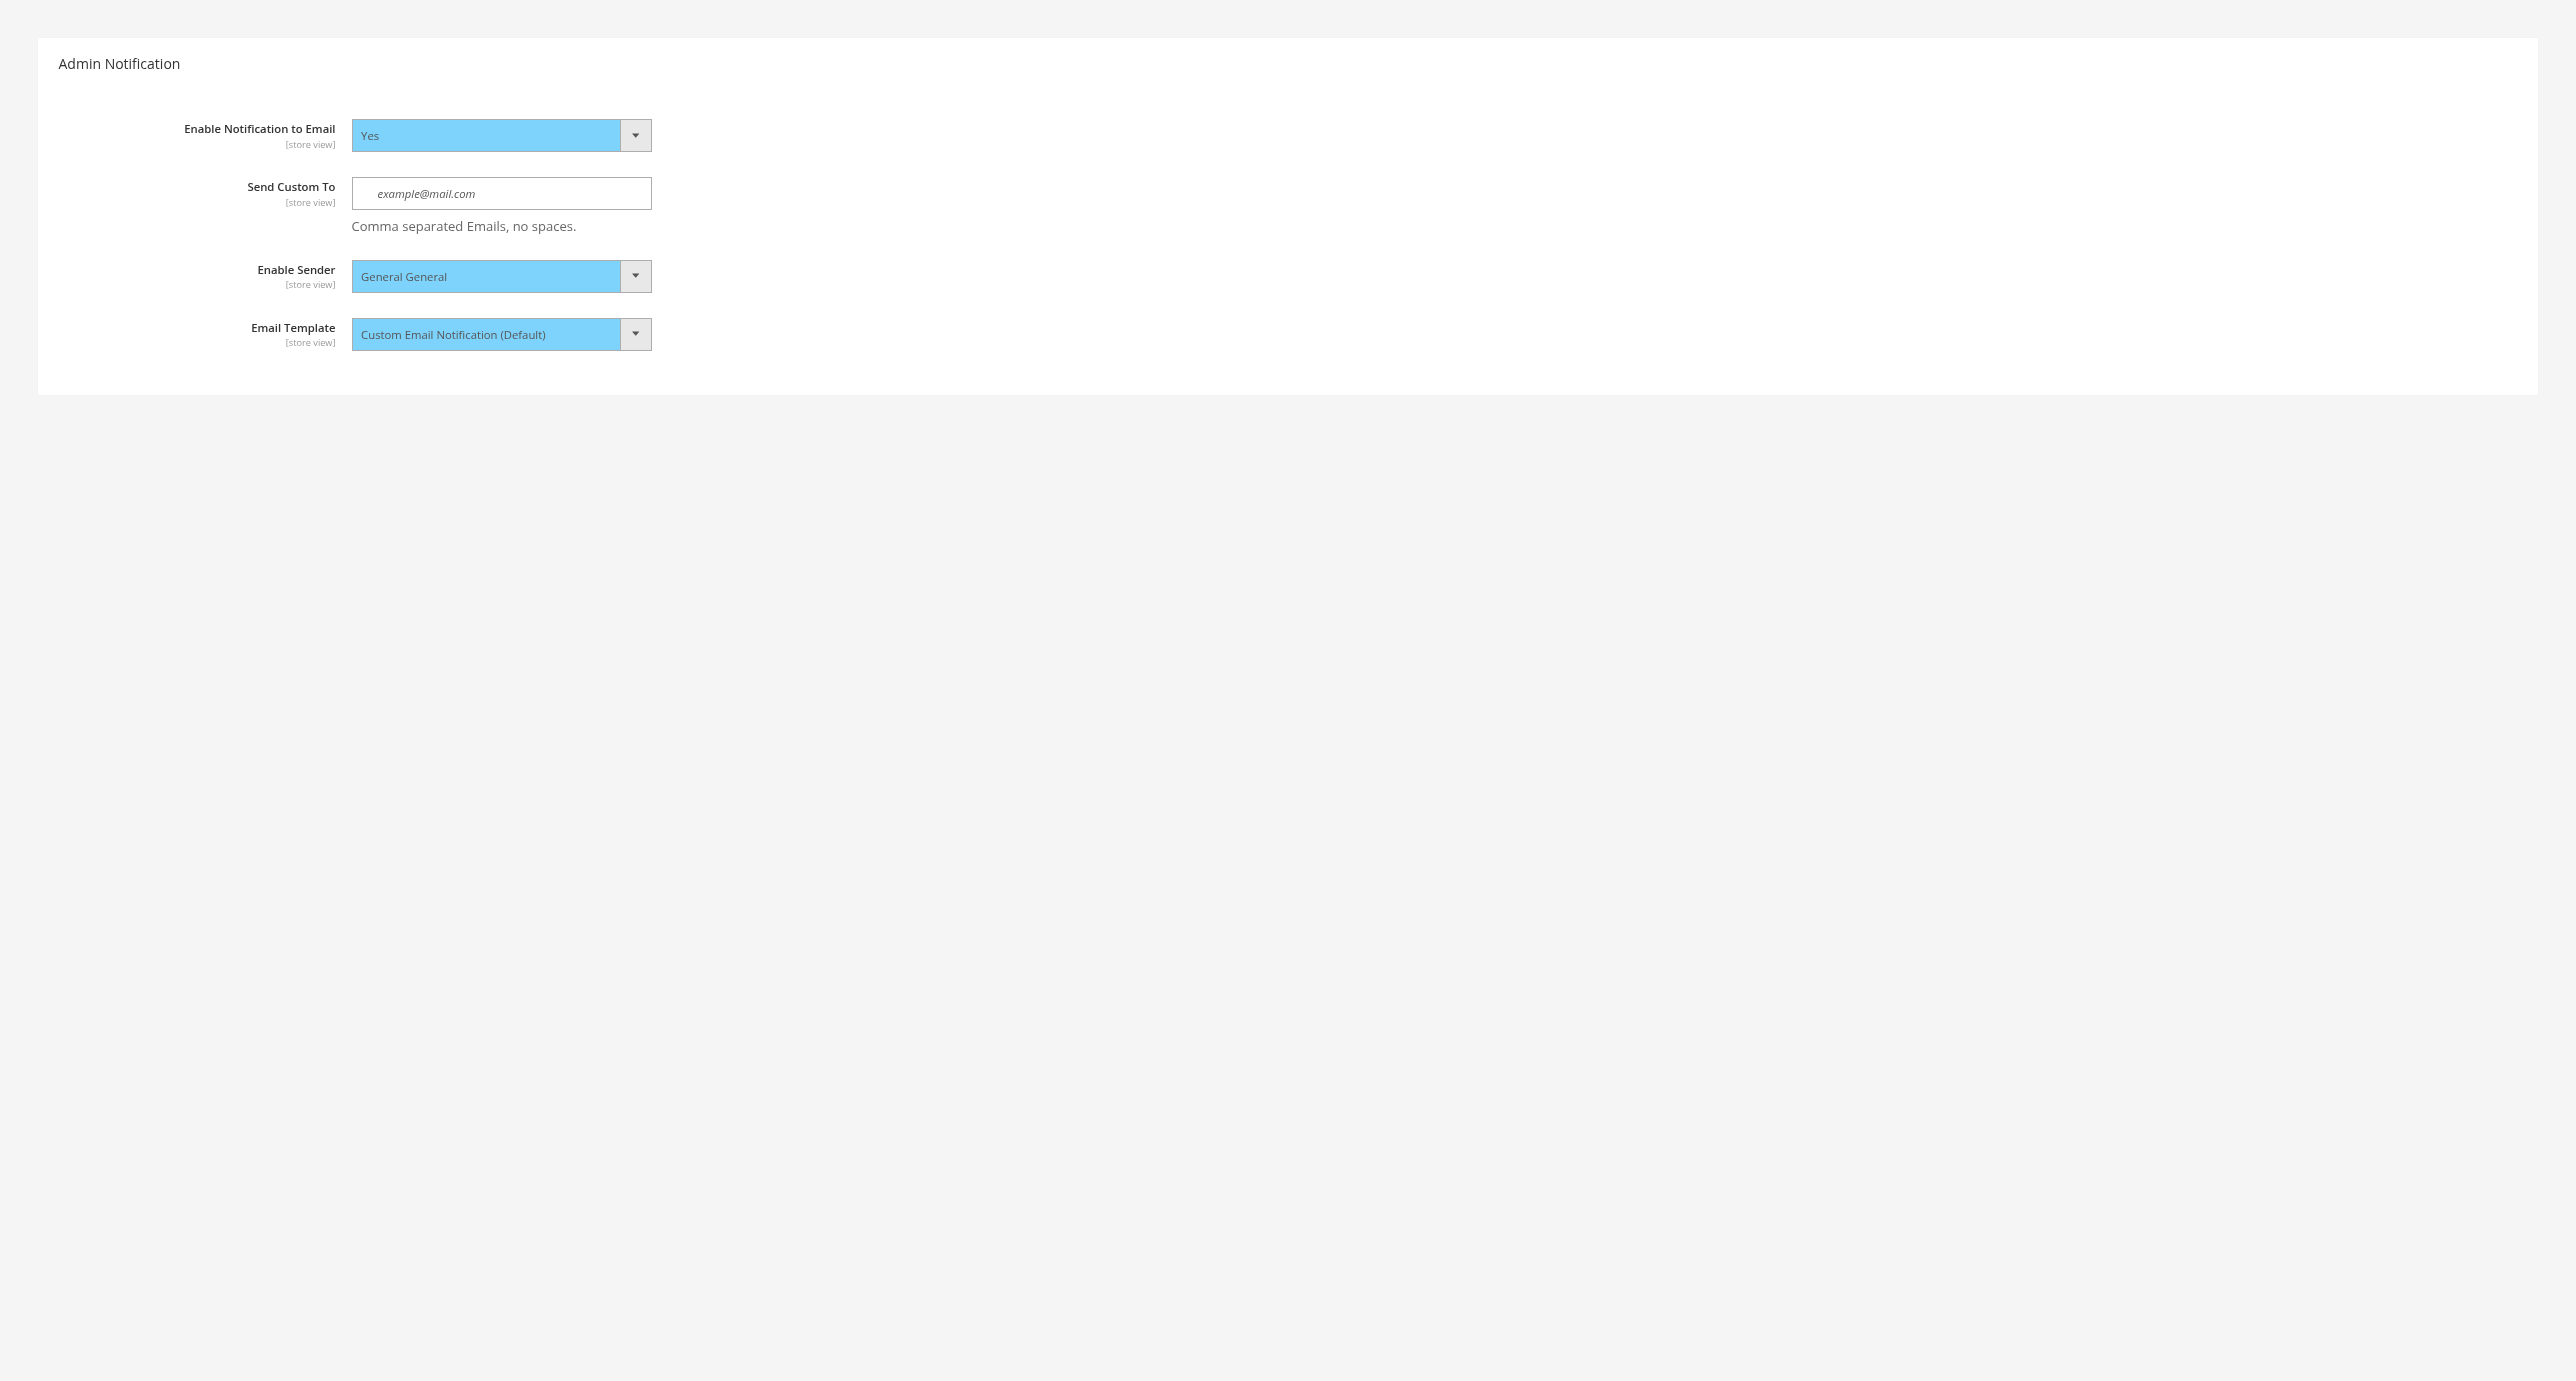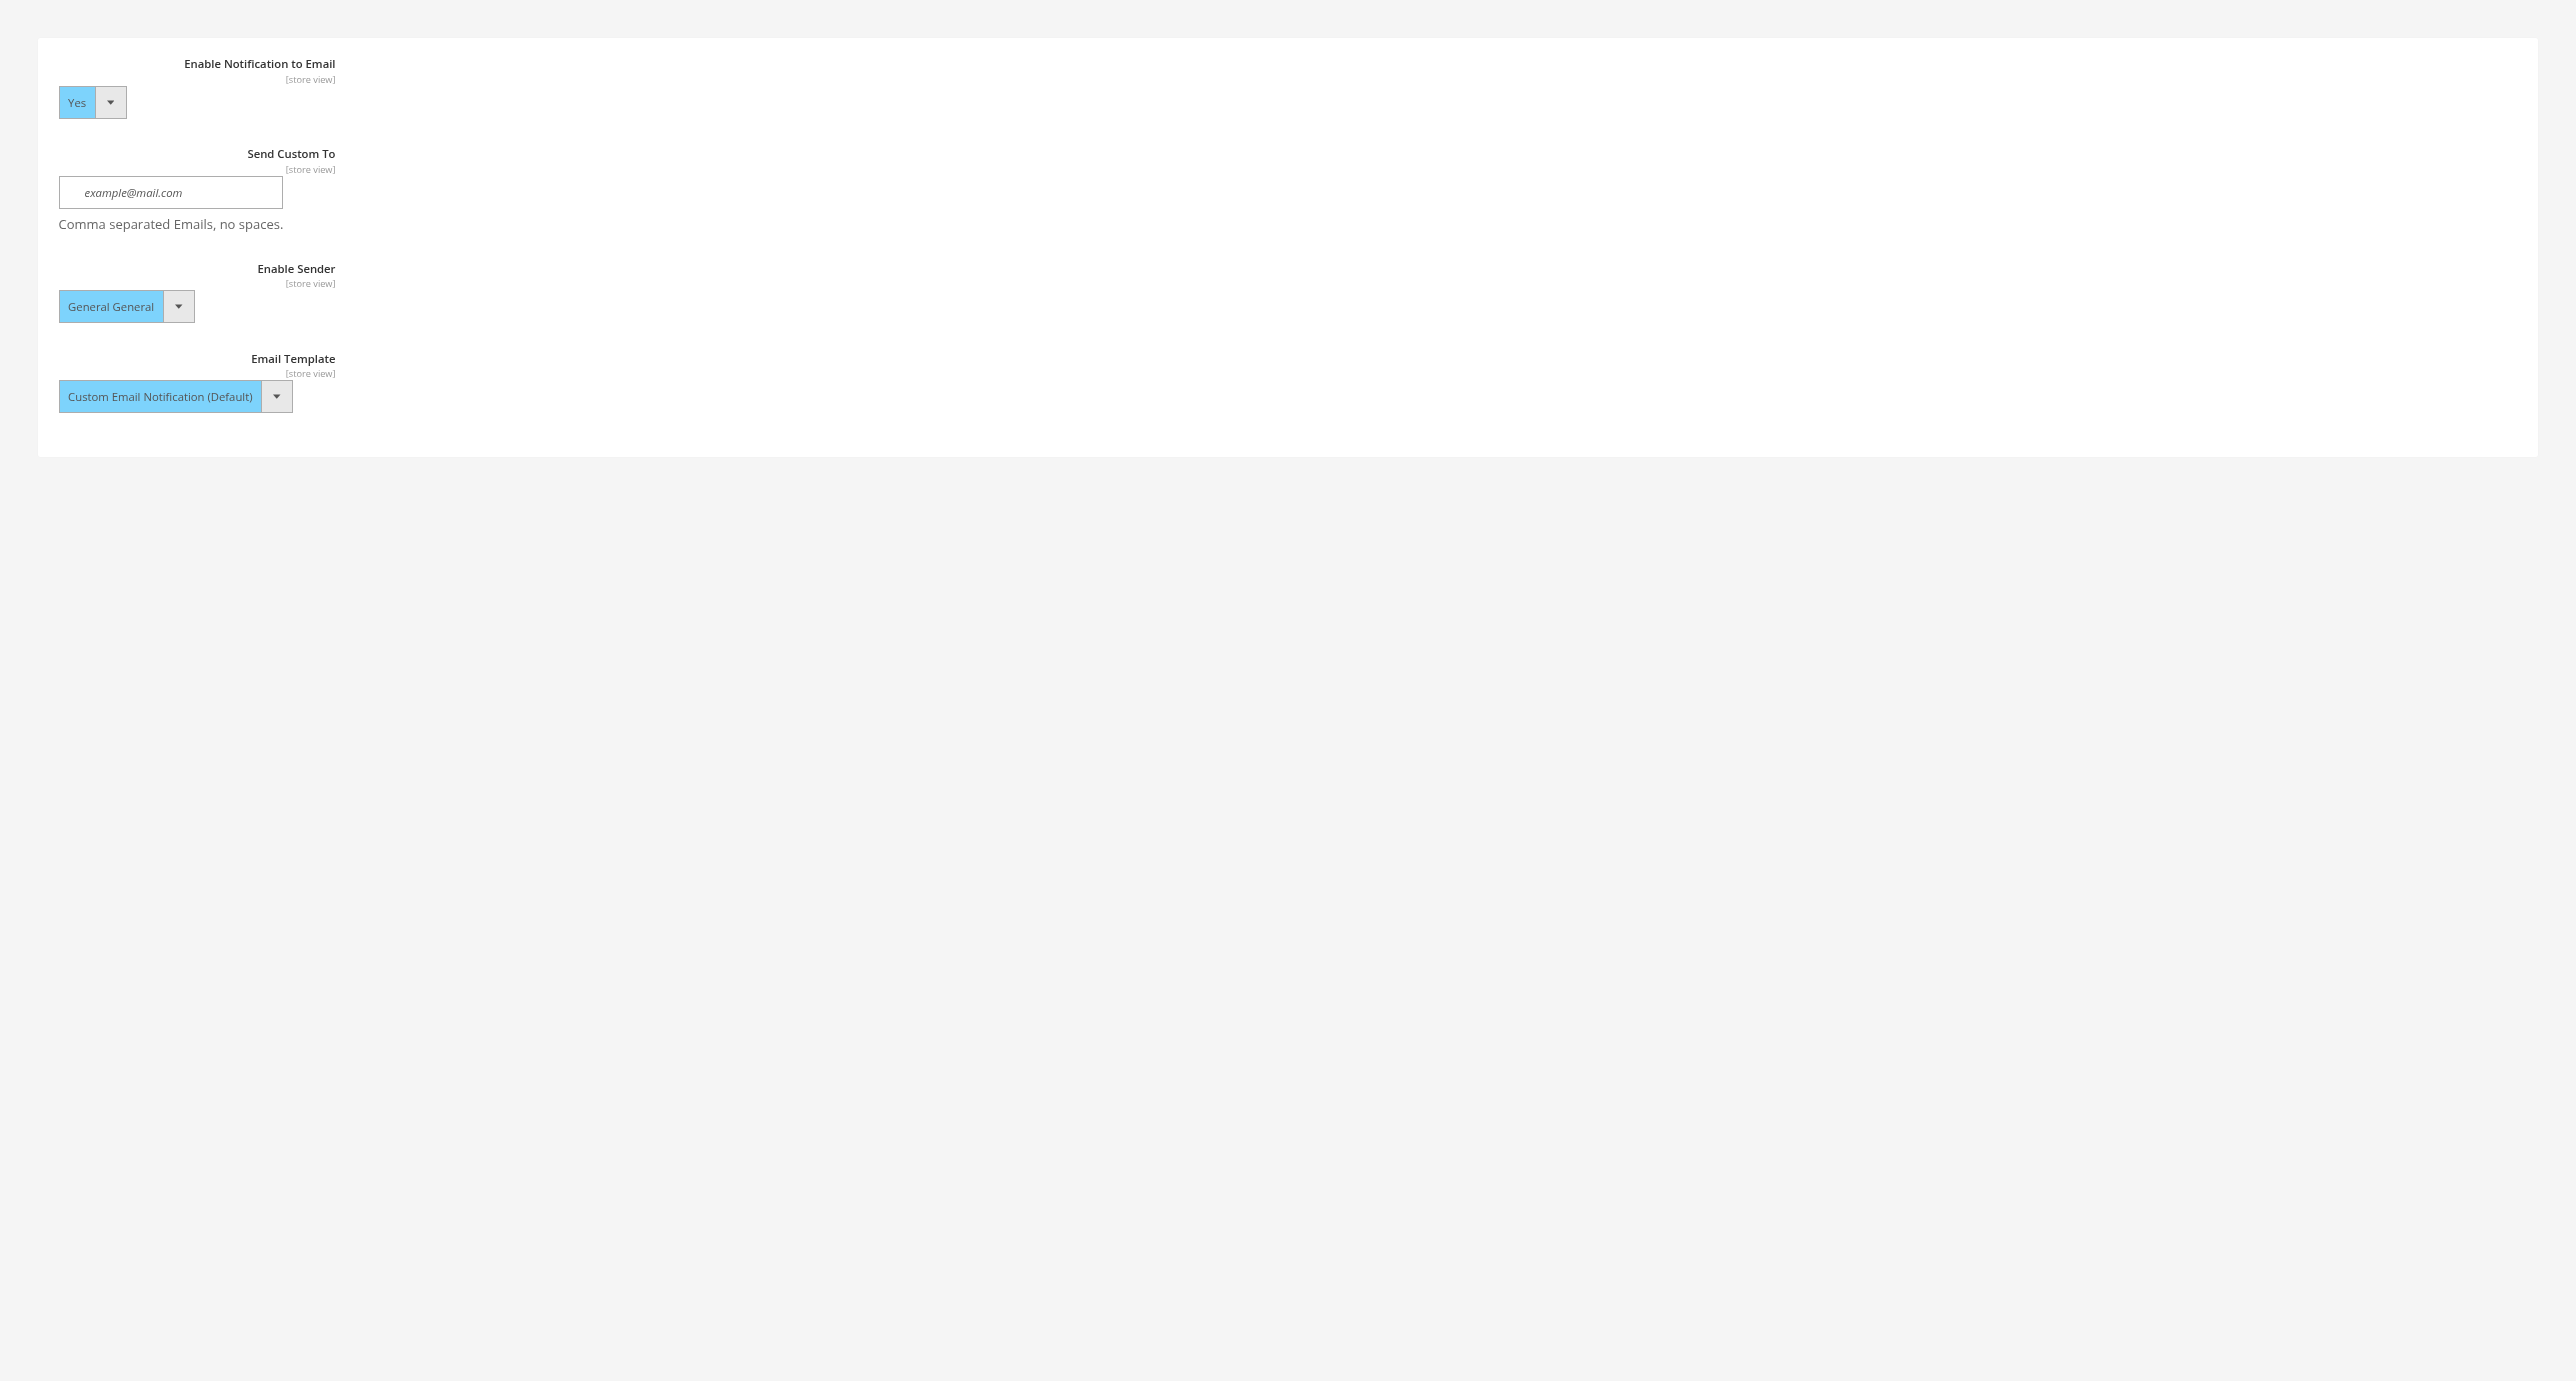--- a/index.html
+++ b/index.html
@@ -21,21 +21,20 @@
     .panel-title {
       font-size: 14px;
       font-weight: 400;
       color: #333333;
       margin-bottom: 46px;
     }
     .form-row {
       display: flex;
       align-items: flex-start;
       margin-bottom: 25px;
-      flex-direction: column;
     }
     .form-row:last-child {
       margin-bottom: 12px;
     }
     .label-col {
       width: 293px;
       text-align: right;
       padding-right: 16px;
       padding-top: 3.2px;
     }
@@ -100,20 +99,21 @@
     .help-text {
       font-size: 13px;
       color: #666666;
       margin-top: 6.5px;
     }
   </style>
 </head>
 <body>
 
 <div class="panel">
+  <h2 class="panel-title">Admin Notification</h2>
 
   <div class="form-row">
     <div class="label-col">
       <span class="field-label">Enable Notification to Email</span>
       <span class="scope-label">[store view]</span>
     </div>
     <div class="control-col">
       <div class="select-wrap">
         <div class="select-value">Yes</div>
         <div class="select-arrow">

